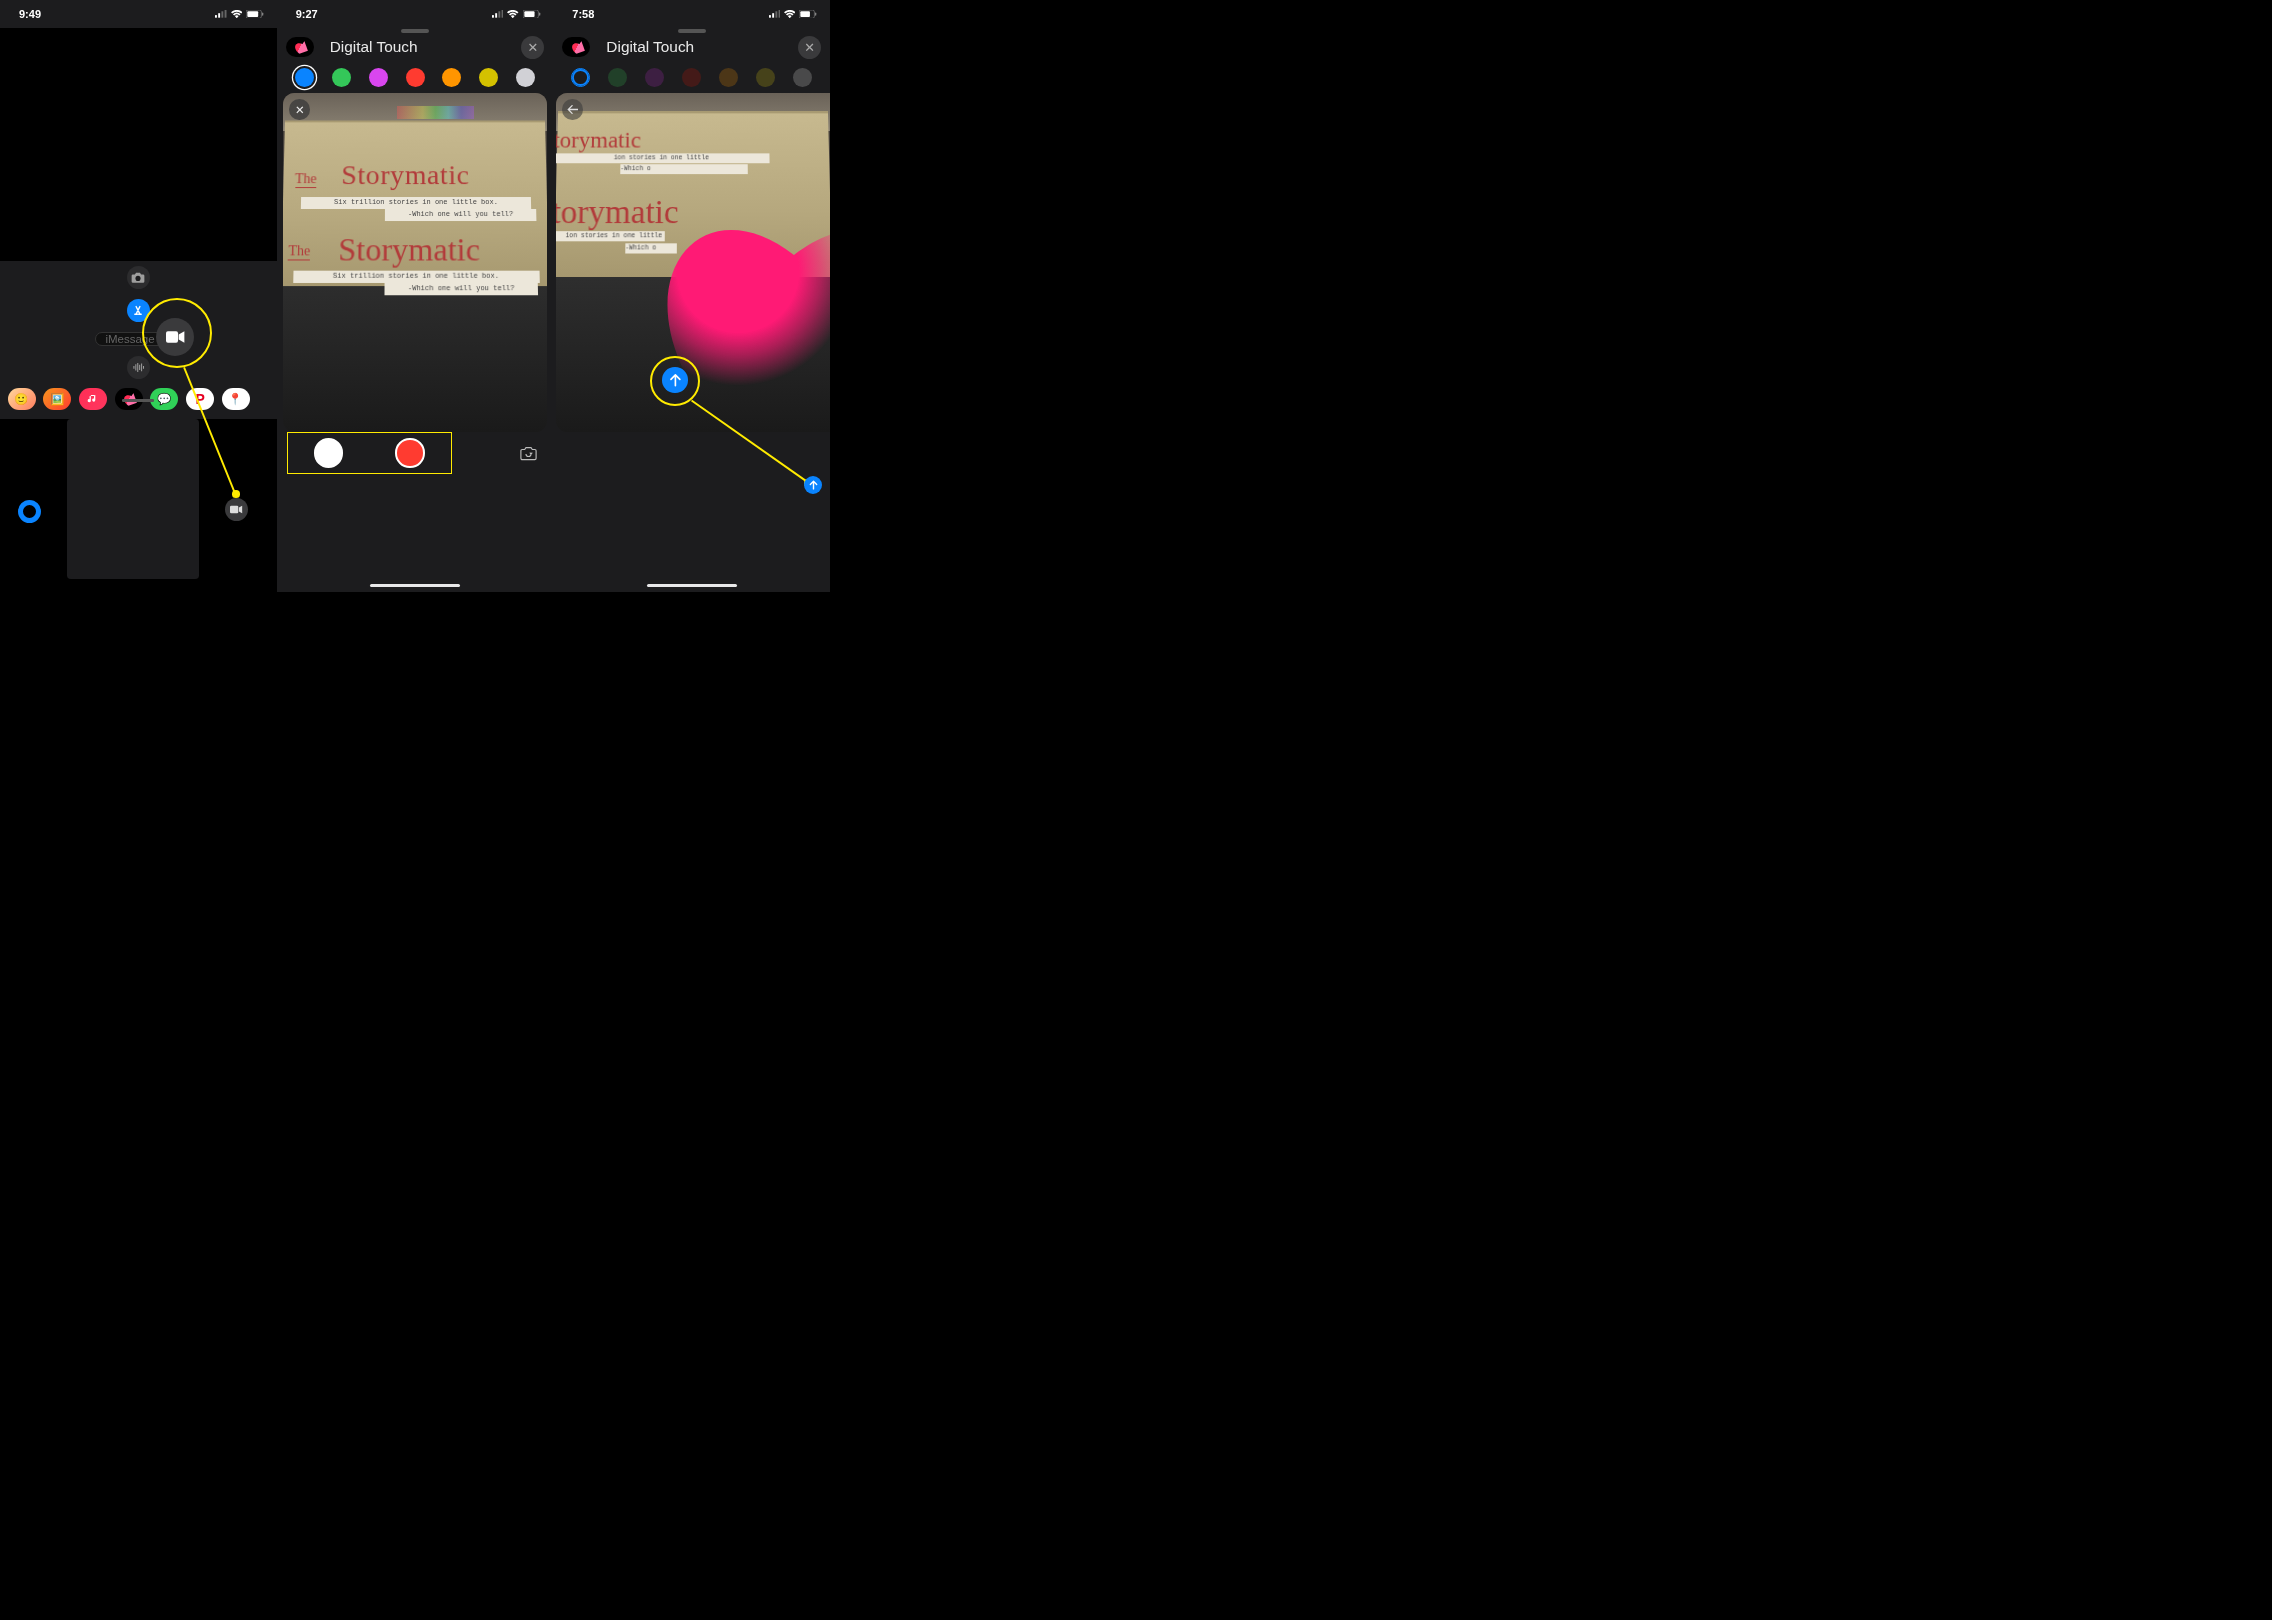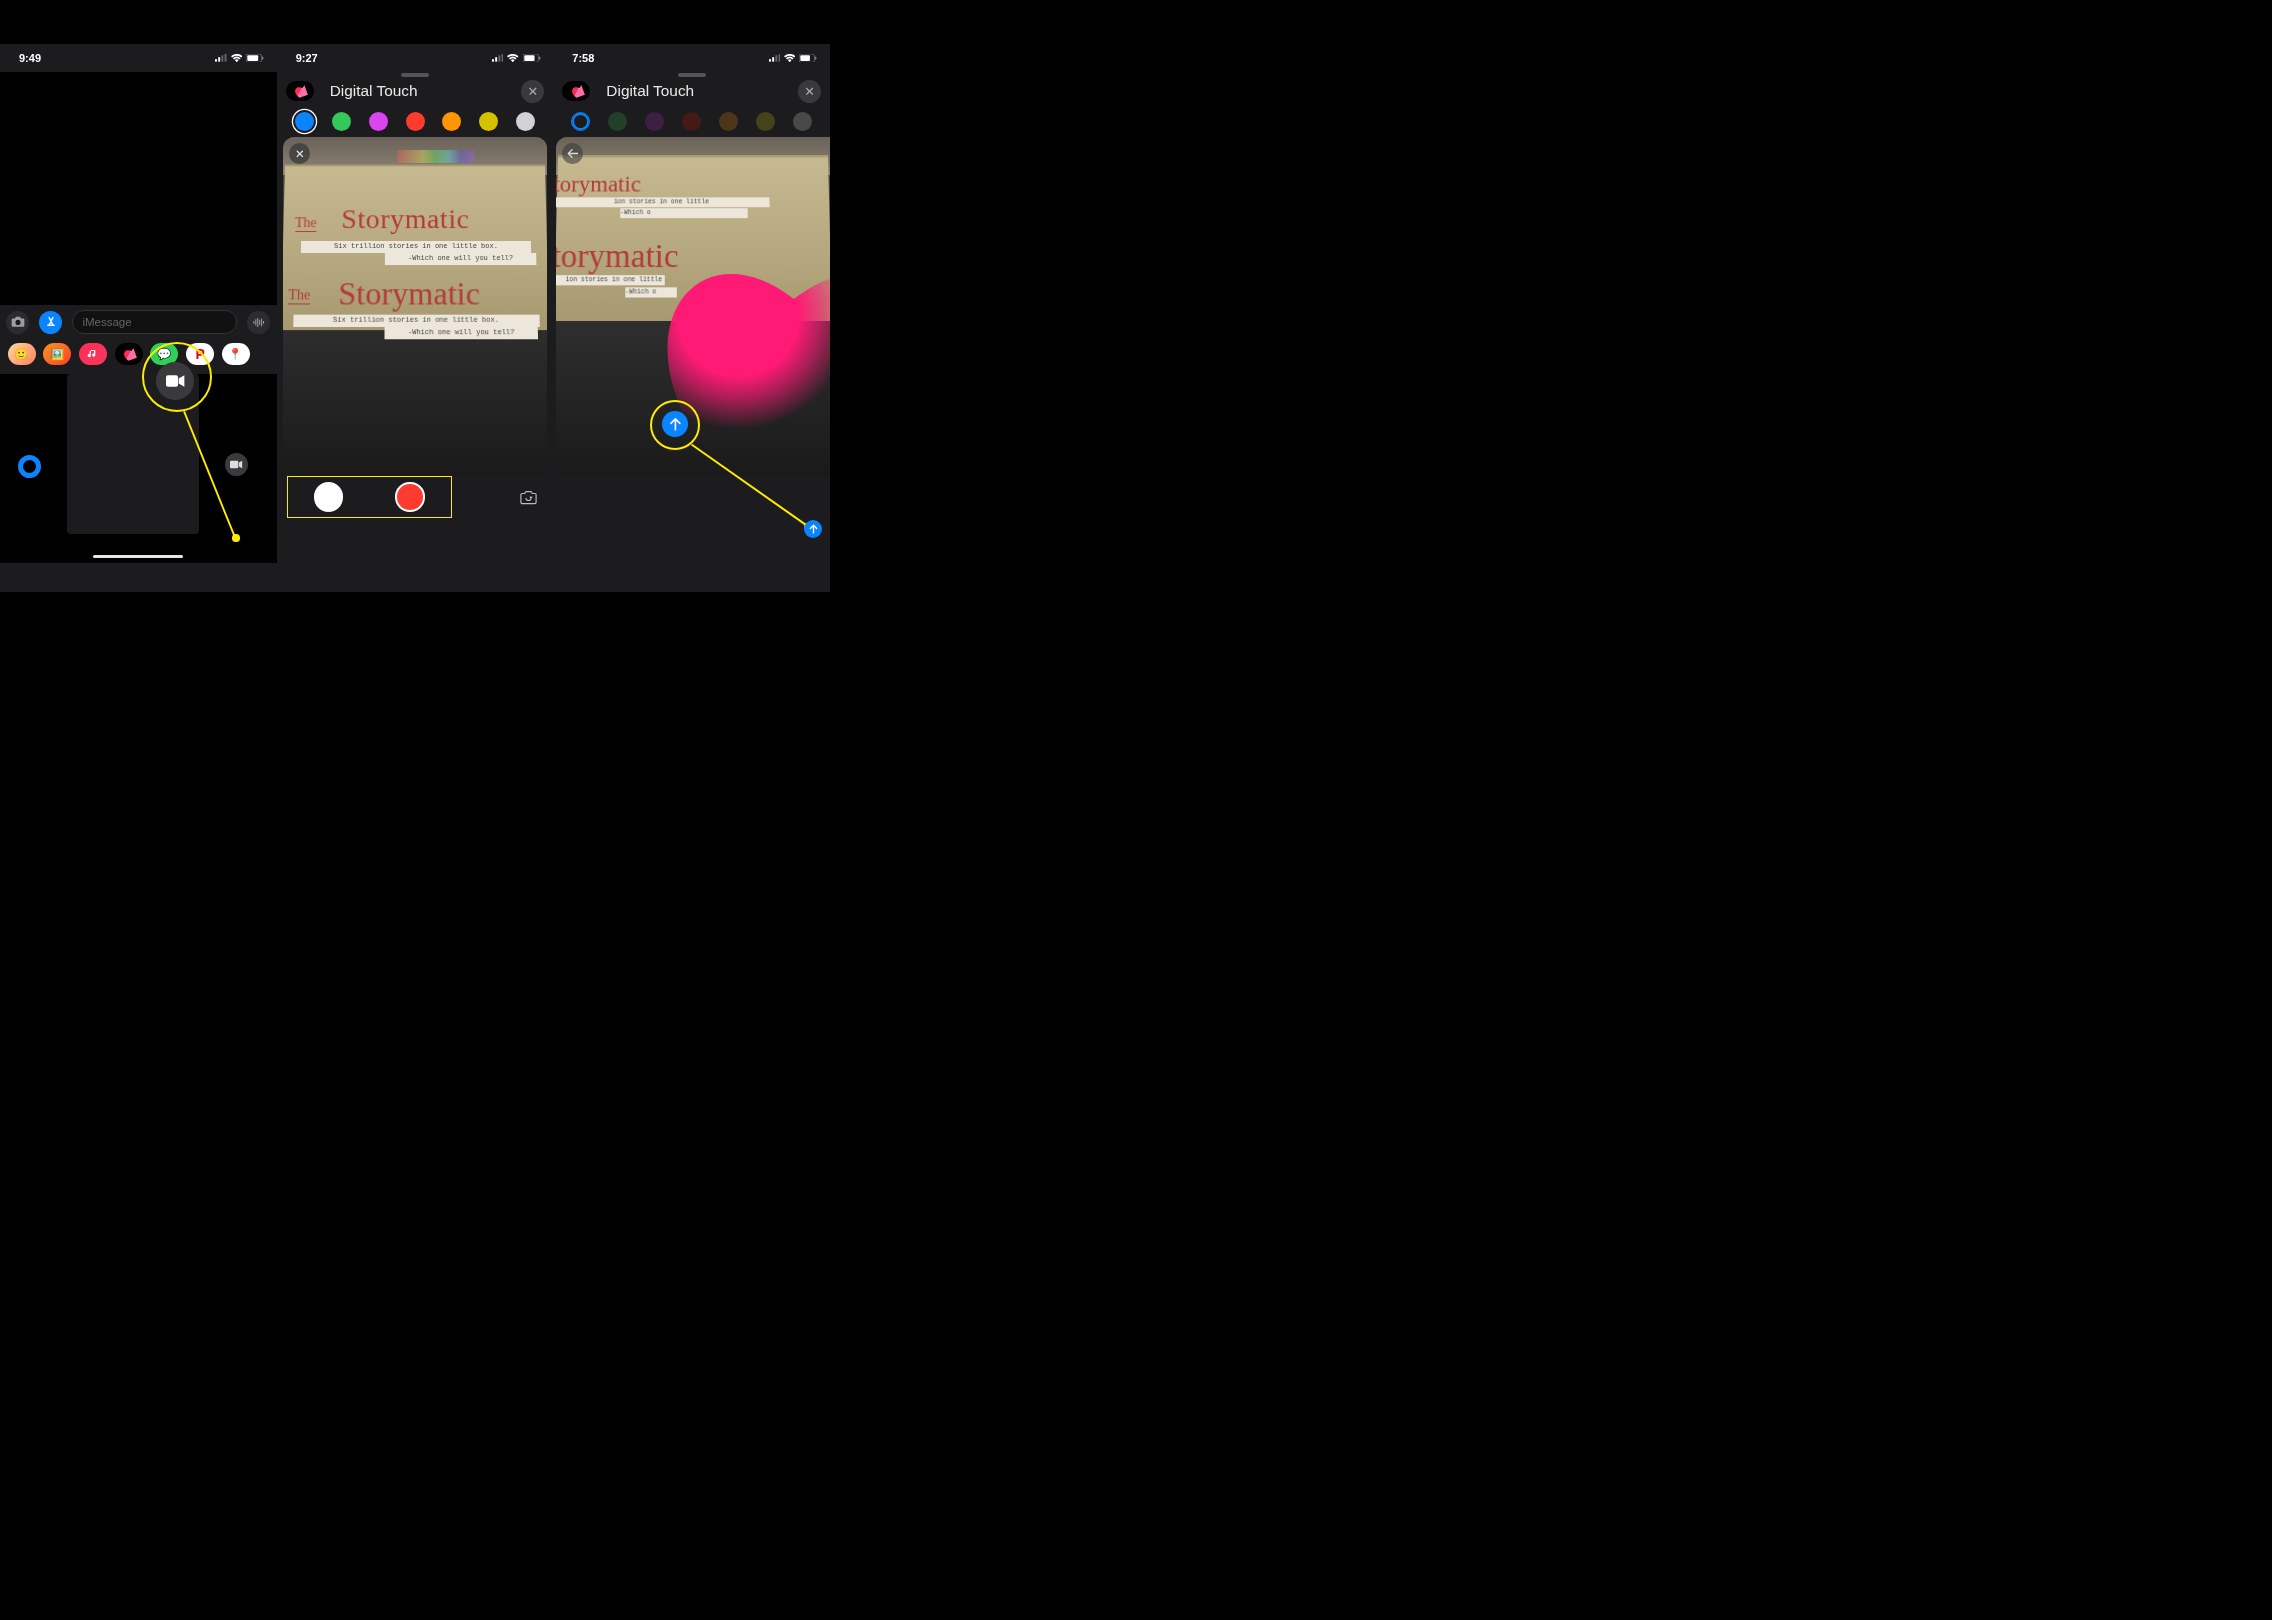--- a/index.html
+++ b/index.html
@@ -11,21 +11,20 @@
     font-family: -apple-system, "SF Pro Text", "Helvetica Neue", Arial, sans-serif;
     color: #fff;
     overflow: hidden;
   }
   .panel {
     width: 277px;
     height: 592px;
     background: #1c1c1e;
     position: relative;
     overflow: hidden;
-    margin-top: 44px;
   }
   
   .status-bar {
     display: flex;
     justify-content: space-between;
     align-items: center;
     height: 28px;
     padding: 0 12.8px 0 19px;
     font-size: 11px;
     font-weight: 600;
@@ -69,20 +68,21 @@
   .contact-chev { color: #8e8e93; font-size: 8.3px; padding-left:1.3px; }
 
   .p1-body { height: 233px; background: #000; }
 
   .compose-row {
     display: flex;
     align-items: center;
     gap: 10px;
     padding: 5.1px 6.4px;
     background: #1c1c1e;
+    flex-direction: column;
   }
   .icon-btn {
     width: 23px; height: 23px;
     border-radius: 50%;
     display: flex; align-items: center; justify-content: center;
     background: #2c2c2e;
   }
   .appstore-icon { background: #0a84ff; color:#fff; font-weight:700; font-size:12.8px; }
   .compose-input {
     flex: 1;

